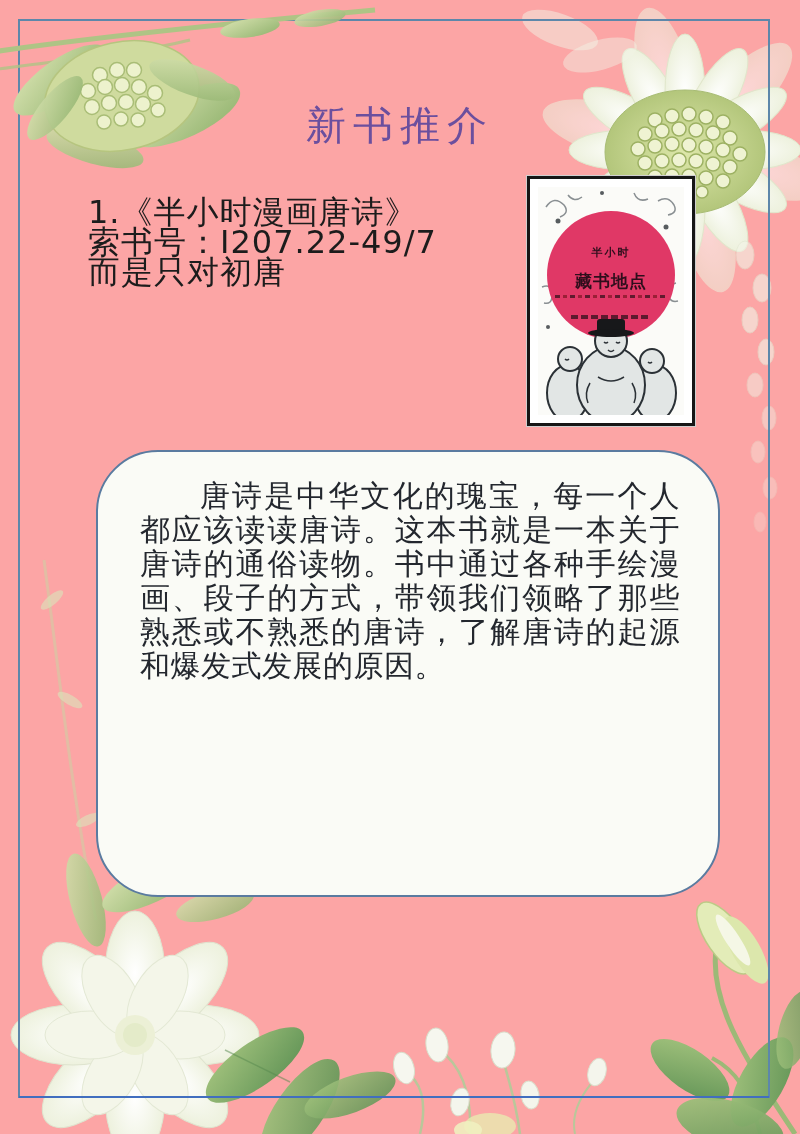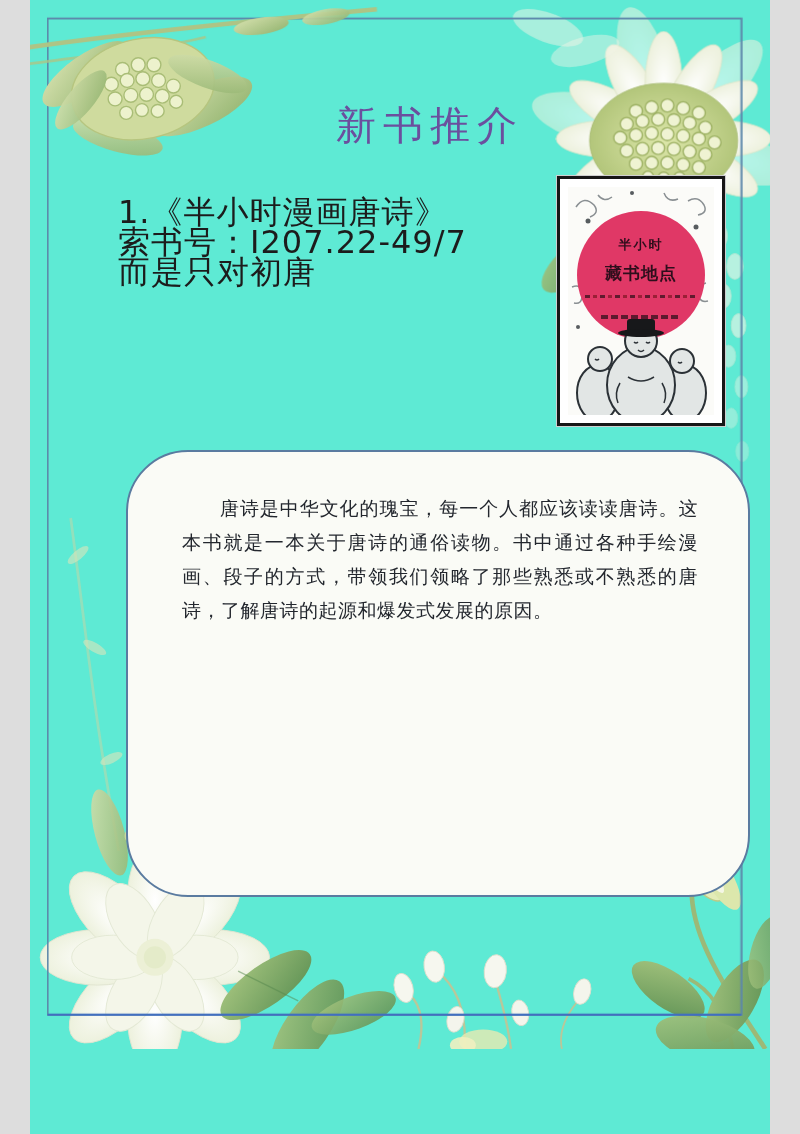--- a/index.html
+++ b/index.html
@@ -1,19 +1,19 @@
 <!DOCTYPE html>
 <html><head>
 <meta charset="utf-8">
 <style>
   html,body{margin:0;padding:0;}
   body{background:#ddd;}
   .page{
-    position:relative;width:740px;height:1134px;margin:0 auto;
-    background:#5eead4;overflow:hidden;
+    position:relative;width:800px;height:1134px;margin:0 auto;
+    background:#fca5a5;overflow:hidden;
     font-family:"DejaVu Sans","Liberation Sans",sans-serif;
   }
   .decor{position:absolute;inset:0;z-index:0;}
   .content{position:absolute;inset:0;z-index:2;}
 
   .page-title{
     position:absolute;top:98px;left:0;width:800px;text-align:center;
     font-family:"DejaVu Serif","Liberation Serif",serif;
     font-size:40px;letter-spacing:7px;color:#6b4f9e;font-weight:500;
   }
@@ -29,42 +29,42 @@
     box-sizing:border-box;border:3px solid #161616;background:#ffffff;
     padding:8px;box-shadow:0 0 0 1px #cfcfcf;
   }
   .cover-inner{position:relative;width:146px;height:228px;background:#fbfbf8;overflow:hidden;}
   .cover-art-svg{position:absolute;inset:0;}
   .cover-title{
     position:absolute;top:44px;left:0;width:146px;text-align:center;
     font-family:"DejaVu Serif","Liberation Serif",serif;
     color:#2e0e1c;font-weight:bold;line-height:28px;z-index:3;
   }
-  .cover-title .t1{font-size:13px;letter-spacing:2px;}
+  .cover-title .t1{font-size:11px;letter-spacing:2px;margin-top:8px;}
   .cover-title .t2{font-size:17px;letter-spacing:1px;}
   .tagline-row{
     position:absolute;top:108px;left:17px;width:112px;height:3px;z-index:3;
     background:repeating-linear-gradient(90deg,#4a1524 0 5px,rgba(0,0,0,0) 5px 8px,#8e1b2e 8px 12px,rgba(0,0,0,0) 12px 15px);
     opacity:.85;
   }
   .author-row{
     position:absolute;top:128px;left:33px;width:80px;height:4px;z-index:3;
     background:repeating-linear-gradient(90deg,#3c1220 0 7px,rgba(0,0,0,0) 7px 10px);
     opacity:.8;
   }
 
   .desc-panel{
     position:absolute;left:96px;top:450px;width:624px;height:447px;
     box-sizing:border-box;border:2px solid #5a7ba0;border-radius:62px;
     background:#fafbf6;padding:27px 38px 0 42px;
   }
   .desc-panel p{
-    margin:12px;text-indent:2em;
+    margin:0;text-indent:2em;
     font-family:"DejaVu Serif","Liberation Serif",serif;
-    font-size:19px;line-height:34px;color:#23272e;letter-spacing:.5px;
+    font-size:30px;line-height:34px;color:#23272e;letter-spacing:.5px;
     text-align:justify;
   }
 </style>
 </head>
 <body>
 
 <div class="page">
 
   <svg class="decor" viewBox="0 0 800 1134" aria-hidden="true">
     <defs>

